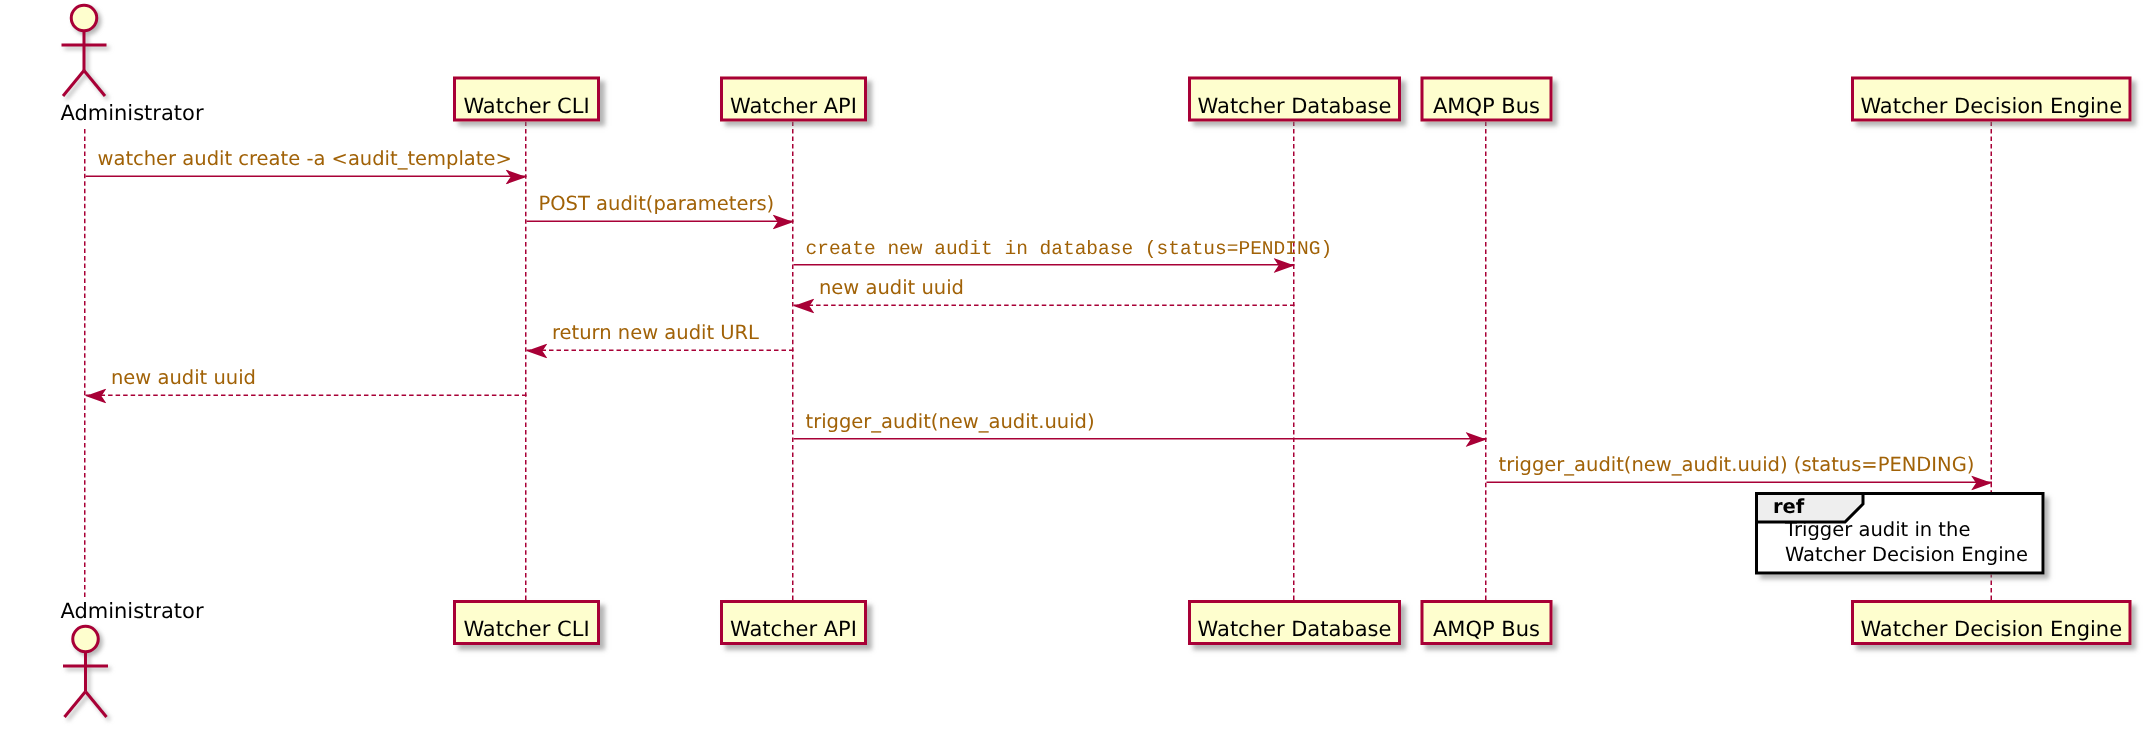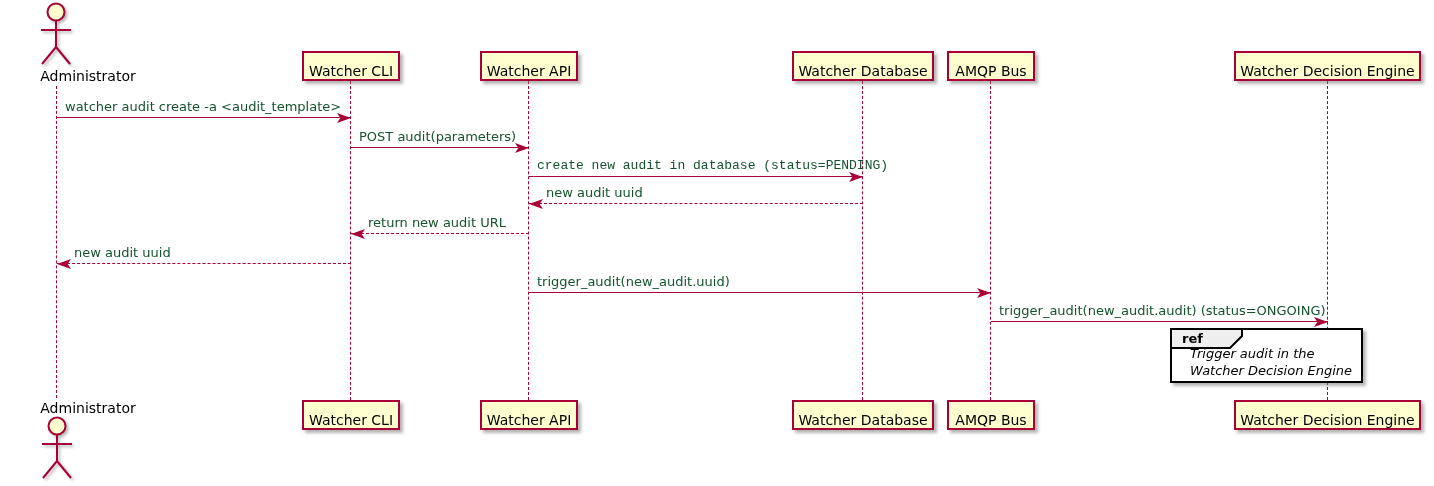--- a/index.html
+++ b/index.html
@@ -53,21 +53,21 @@
   .msg-line {
     position: absolute; left: 0; right: 0; top: 0; height: 0;
     border-top: 1px solid #A80036;
   }
   .msg-line.dashed { border-top-style: dashed; }
   .msg-label {
     position: absolute;
     bottom: 3px;
     font-size: 13px;
     white-space: nowrap;
-    color: #14532d;
+    color: #a16207;
   }
   .arrowhead {
     position: absolute;
     width: 14px; height: 10px;
     top: -4px;
     background: #A80036;
   }
   .arrowhead.right { right: 0; clip-path: polygon(0 0, 100% 50%, 0 100%, 24% 50%); }
   .arrowhead.left  { left: 0;  clip-path: polygon(100% 0, 0 50%, 100% 100%, 76% 50%); }
 
@@ -82,21 +82,21 @@
     box-shadow: 3px 3px 3px rgba(120,120,120,0.55);
     z-index: 5;
   }
   .ref-tab-svg { position: absolute; left: -2px; top: -2px; }
   .ref-keyword {
     position: absolute; left: 10px; top: 1px;
     font-size: 13px; font-weight: bold;
   }
   .ref-content {
     position: absolute; left: 18px; top: 15px;
-    font-size: 13px; line-height: 17px; white-space: nowrap; font-style: italic;
+    font-size: 13px; line-height: 17px; white-space: nowrap;
   }
 </style>
 </head>
 <body>
 
 <div class="diagram">
 
   <div class="lifeline" style="left:56px; top:86px; height:312px;"></div>
   <div class="lifeline" style="left:350px; top:81px; height:319px;"></div>
   <div class="lifeline" style="left:528px; top:81px; height:319px;"></div>
@@ -165,21 +165,21 @@
     <div class="arrowhead left"></div>
   </div>
 
   <div class="msg" style="left:529px; top:292px; width:462px;">
     <div class="msg-label" style="left:8px;">trigger_audit(new_audit.uuid)</div>
     <div class="msg-line"></div>
     <div class="arrowhead right"></div>
   </div>
 
   <div class="msg" style="left:991px; top:321px; width:337px;">
-    <div class="msg-label" style="left:8px;">trigger_audit(new_audit.audit) (status=ONGOING)</div>
+    <div class="msg-label" style="left:8px;">trigger_audit(new_audit.uuid) (status=PENDING)</div>
     <div class="msg-line"></div>
     <div class="arrowhead right"></div>
   </div>
 
   <div class="ref-box">
     <svg class="ref-tab-svg" width="74" height="22">
       <path d="M1 1 H72 V8 L60 20 H1 Z" fill="#EEEEEE" stroke="#000000" stroke-width="2"></path>
     </svg>
     <span class="ref-keyword">ref</span>
     <div class="ref-content">

